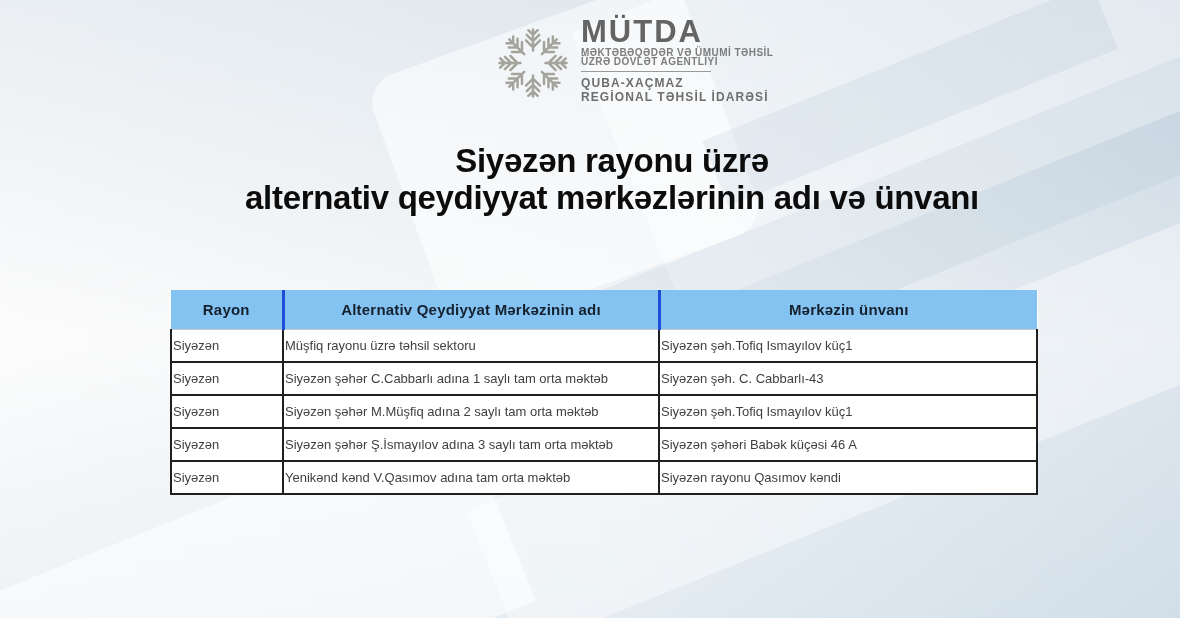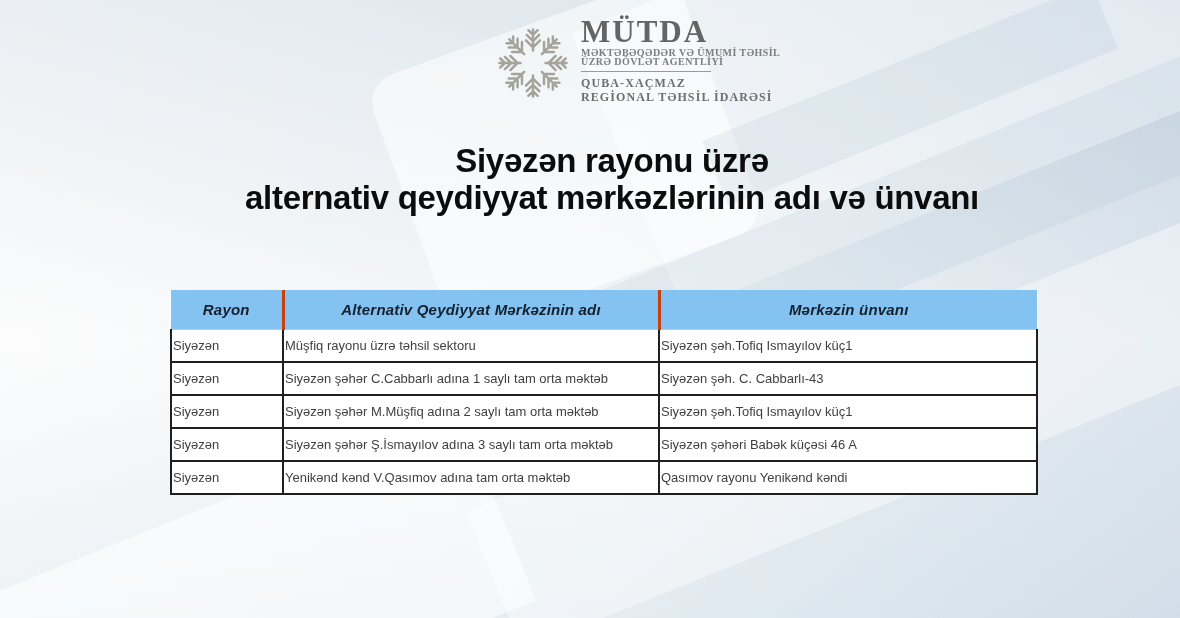--- a/index.html
+++ b/index.html
@@ -20,21 +20,21 @@
   .bg-shapes { position:absolute; inset:0; pointer-events:none; }
   .shape { position:absolute; }
   .s1 { top:-120px; right:-180px; width:760px; height:300px; transform:rotate(-22deg); background:rgba(255,255,255,0.45); }
   .s2 { top:170px; right:-140px; width:820px; height:110px; transform:rotate(-22deg); background:rgba(160,184,203,0.16); }
   .s3 { top:330px; right:-220px; width:940px; height:150px; transform:rotate(-22deg); background:rgba(255,255,255,0.40); }
   .s4 { bottom:-110px; left:-120px; width:640px; height:210px; transform:rotate(-22deg); background:rgba(255,255,255,0.55); }
   .s5 { top:20px; left:400px; width:330px; height:270px; transform:rotate(-20deg); background:rgba(255,255,255,0.55); border-radius:30px; }
   .s6 { top:60px; right:60px; width:420px; height:70px; transform:rotate(-22deg); background:rgba(148,175,196,0.14); }
 
   
-  .logo { position:absolute; left:494px; top:16px; display:flex; align-items:flex-start;font-family:Liberation Serif, serif; }
+  .logo { position:absolute; left:494px; top:16px; display:flex; align-items:flex-start; }
   .emblem { margin-top:8px; }
   .logo-text { margin-left:9px; color:#6e6e6e; }
   .brand { font-size:31px; font-weight:bold; letter-spacing:2px; color:#646464; line-height:32px; }
   .sub { font-size:10px; font-weight:bold; letter-spacing:0.45px; color:#7d7d7d; line-height:9px; }
   .logo-divider { width:130px; border:0; border-top:1px solid #9a9a9a; margin:5px 0 4px 0; }
   .region { font-size:12px; font-weight:bold; letter-spacing:1.1px; color:#6e6e6e; line-height:14px; }
 
   
   .title {
     position:absolute; top:120px; left:0; right:0;
@@ -45,23 +45,23 @@
   }
 
   
   .table-wrap { position:absolute; left:170px; top:290px; }
   table.reg { border-collapse:collapse; table-layout:fixed; width:866px; background:#ffffff; }
   col.c1 { width:112px; } col.c2 { width:376px; } col.c3 { width:378px; }
   th {
     height:37px; background:#84c3f1; color:#15202e;
     font-size:15px; font-weight:bold; letter-spacing:0.2px;
     text-align:center; vertical-align:middle;
-    border:none; border-bottom:1px solid #c6cacd;font-style:italic;
+    border:none; border-bottom:1px solid #c6cacd;
   }
-  th + th { border-left:3px solid #c2410c; }
+  th + th { border-left:3px solid #1d4ed8; }
   td {
     height:29px; background:#ffffff; color:#3f3f3f;
     font-size:13px; text-align:left; vertical-align:middle;
     border:2px solid #1f1f1f;
   }
   tbody tr:first-child td { border-top:1px solid #c6cacd; }
 </style>
 </head>
 <body>
 
@@ -151,18 +151,18 @@
           <td>Siyəzən şəh.Tofiq Ismayılov küç1</td>
         </tr>
         <tr>
           <td>Siyəzən</td>
           <td>Siyəzən şəhər Ş.İsmayılov adına 3 saylı tam orta məktəb</td>
           <td>Siyəzən şəhəri Babək küçəsi 46 A</td>
         </tr>
         <tr>
           <td>Siyəzən</td>
           <td>Yenikənd kənd V.Qasımov adına tam orta məktəb</td>
-          <td>Qasımov rayonu Yenikənd kəndi</td>
+          <td>Siyəzən rayonu Qasımov kəndi</td>
         </tr>
       </tbody>
     </table>
   </div>
 </div>
 
 </body></html>

